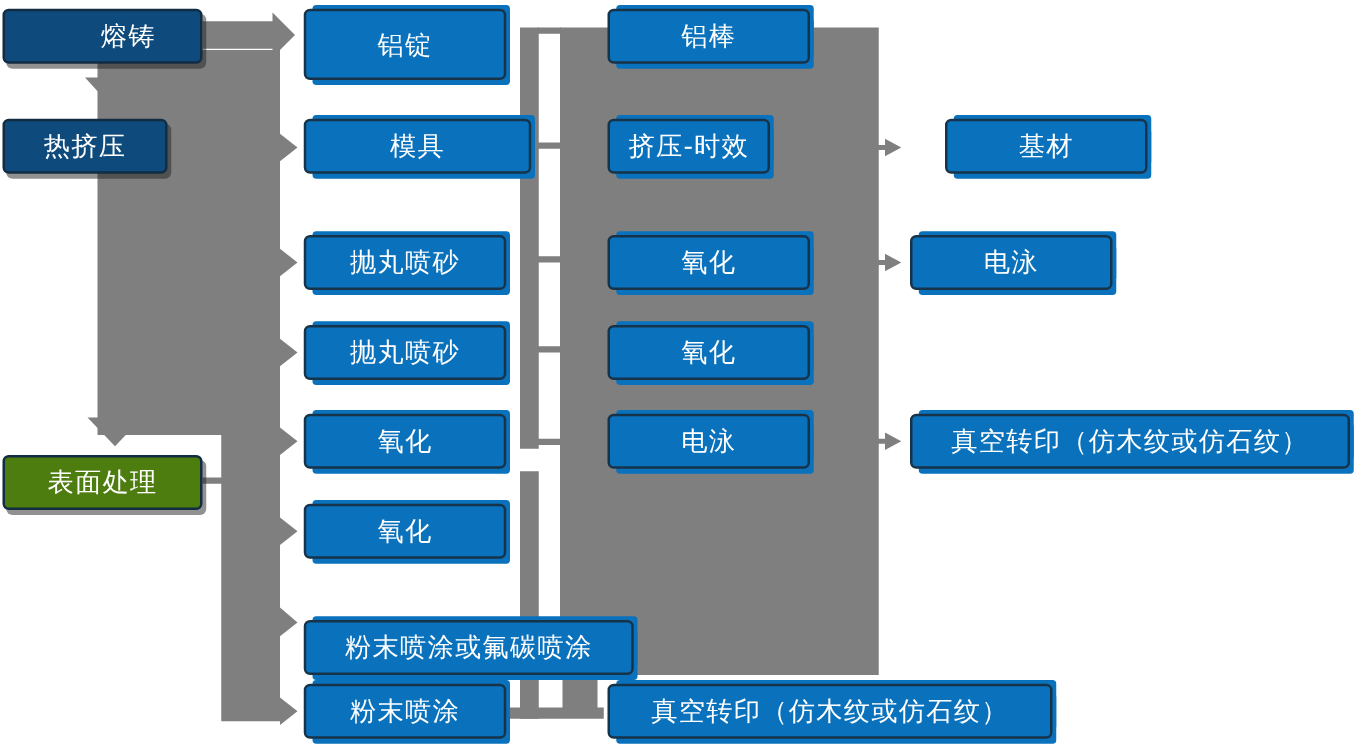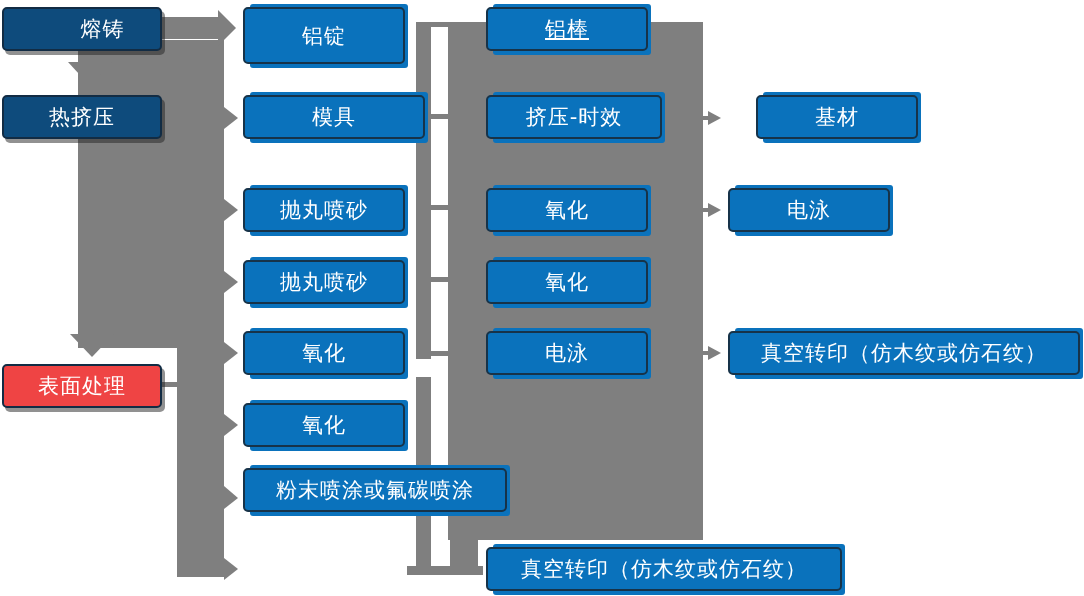--- a/index.html
+++ b/index.html
@@ -74,51 +74,54 @@
       <polygon points="224,414 238,425 224,436" fill="#7f7f7f"></polygon>
       <polygon points="224,486 238,498 224,509" fill="#7f7f7f"></polygon>
       <polygon points="224,558 238,569 224,580" fill="#7f7f7f"></polygon>
       <polygon points="708,111 721,118 708,125" fill="#7f7f7f"></polygon>
       <polygon points="708,203 721,210 708,217" fill="#7f7f7f"></polygon>
       <polygon points="708,346 721,353 708,360" fill="#7f7f7f"></polygon>
     </svg>
 <div class="node dark" style="left: 2px; top: 7px; width: 160px; height: 44px; background: rgb(14, 75, 124); color: rgb(255, 255, 255); padding-left: 41px;">
       <span>熔铸</span>
     </div>
-    <div class="node dark" style="left: 2px; top: 95px; width: 160px; height: 44px; background: rgb(14, 75, 124); color: rgb(255, 255, 255); text-align: center;">
+    <div class="node dark" style="left: 2px; top: 95px; width: 132px; height: 44px; background: rgb(14, 75, 124); color: rgb(255, 255, 255); text-align: center;">
       <span>热挤压</span>
     </div>
-    <div class="node dark" style="left: 2px; top: 364px; width: 160px; height: 44px; background: #ef4444; color: rgb(255, 255, 255);">
+    <div class="node dark" style="left: 2px; top: 364px; width: 160px; height: 44px; background: #4d7c0f; color: rgb(255, 255, 255);">
       <span>表面处理</span>
     </div>
     <div class="node blue" style="left: 243px; top: 7px; width: 162px; height: 57px; background: rgb(10, 114, 188); color: rgb(255, 255, 255);">
       <span>铝锭</span>
     </div>
     <div class="node blue" style="left: 243px; top: 95px; width: 182px; height: 44px; background: rgb(10, 114, 188); color: rgb(255, 255, 255);">
       <span>模具</span>
     </div>
     <div class="node blue" style="left: 243px; top: 188px; width: 162px; height: 44px; background: rgb(10, 114, 188); color: rgb(255, 255, 255);">
       <span>抛丸喷砂</span>
     </div>
     <div class="node blue" style="left: 243px; top: 260px; width: 162px; height: 44px; background: rgb(10, 114, 188); color: rgb(255, 255, 255);">
       <span>抛丸喷砂</span>
     </div>
     <div class="node blue" style="left: 243px; top: 331px; width: 162px; height: 44px; background: rgb(10, 114, 188); color: rgb(255, 255, 255);">
       <span>氧化</span>
     </div>
     <div class="node blue" style="left: 243px; top: 403px; width: 162px; height: 44px; background: rgb(10, 114, 188); color: rgb(255, 255, 255);">
       <span>氧化</span>
     </div>
-    <div class="node blue" style="left: 243px; top: 468px; width: 264px; height: 44px; background: rgb(10, 114, 188); color: rgb(255, 255, 255);">
+    <div class="node blue" style="left: 243px; top: 496px; width: 264px; height: 44px; background: rgb(10, 114, 188); color: rgb(255, 255, 255);">
       <span>粉末喷涂或氟碳喷涂</span>
     </div>
-    <div class="node blue" style="left: 486px; top: 7px; width: 162px; height: 44px; background: rgb(10, 114, 188); color: rgb(255, 255, 255); text-decoration: underline;">
+    <div class="node blue" style="left: 243px; top: 547px; width: 162px; height: 44px; background: rgb(10, 114, 188); color: rgb(255, 255, 255);">
+      <span>粉末喷涂</span>
+    </div>
+    <div class="node blue" style="left: 486px; top: 7px; width: 162px; height: 44px; background: rgb(10, 114, 188); color: rgb(255, 255, 255);">
       <span>铝棒</span>
     </div>
-    <div class="node blue" style="left: 486px; top: 95px; width: 176px; height: 44px; background: rgb(10, 114, 188); color: rgb(255, 255, 255);">
+    <div class="node blue" style="left: 486px; top: 95px; width: 130px; height: 44px; background: rgb(10, 114, 188); color: rgb(255, 255, 255);">
       <span>挤压-时效</span>
     </div>
     <div class="node blue" style="left: 486px; top: 188px; width: 162px; height: 44px; background: rgb(10, 114, 188); color: rgb(255, 255, 255);">
       <span>氧化</span>
     </div>
     <div class="node blue" style="left: 486px; top: 260px; width: 162px; height: 44px; background: rgb(10, 114, 188); color: rgb(255, 255, 255);">
       <span>氧化</span>
     </div>
     <div class="node blue" style="left: 486px; top: 331px; width: 162px; height: 44px; background: rgb(10, 114, 188); color: rgb(255, 255, 255);">
       <span>电泳</span>

